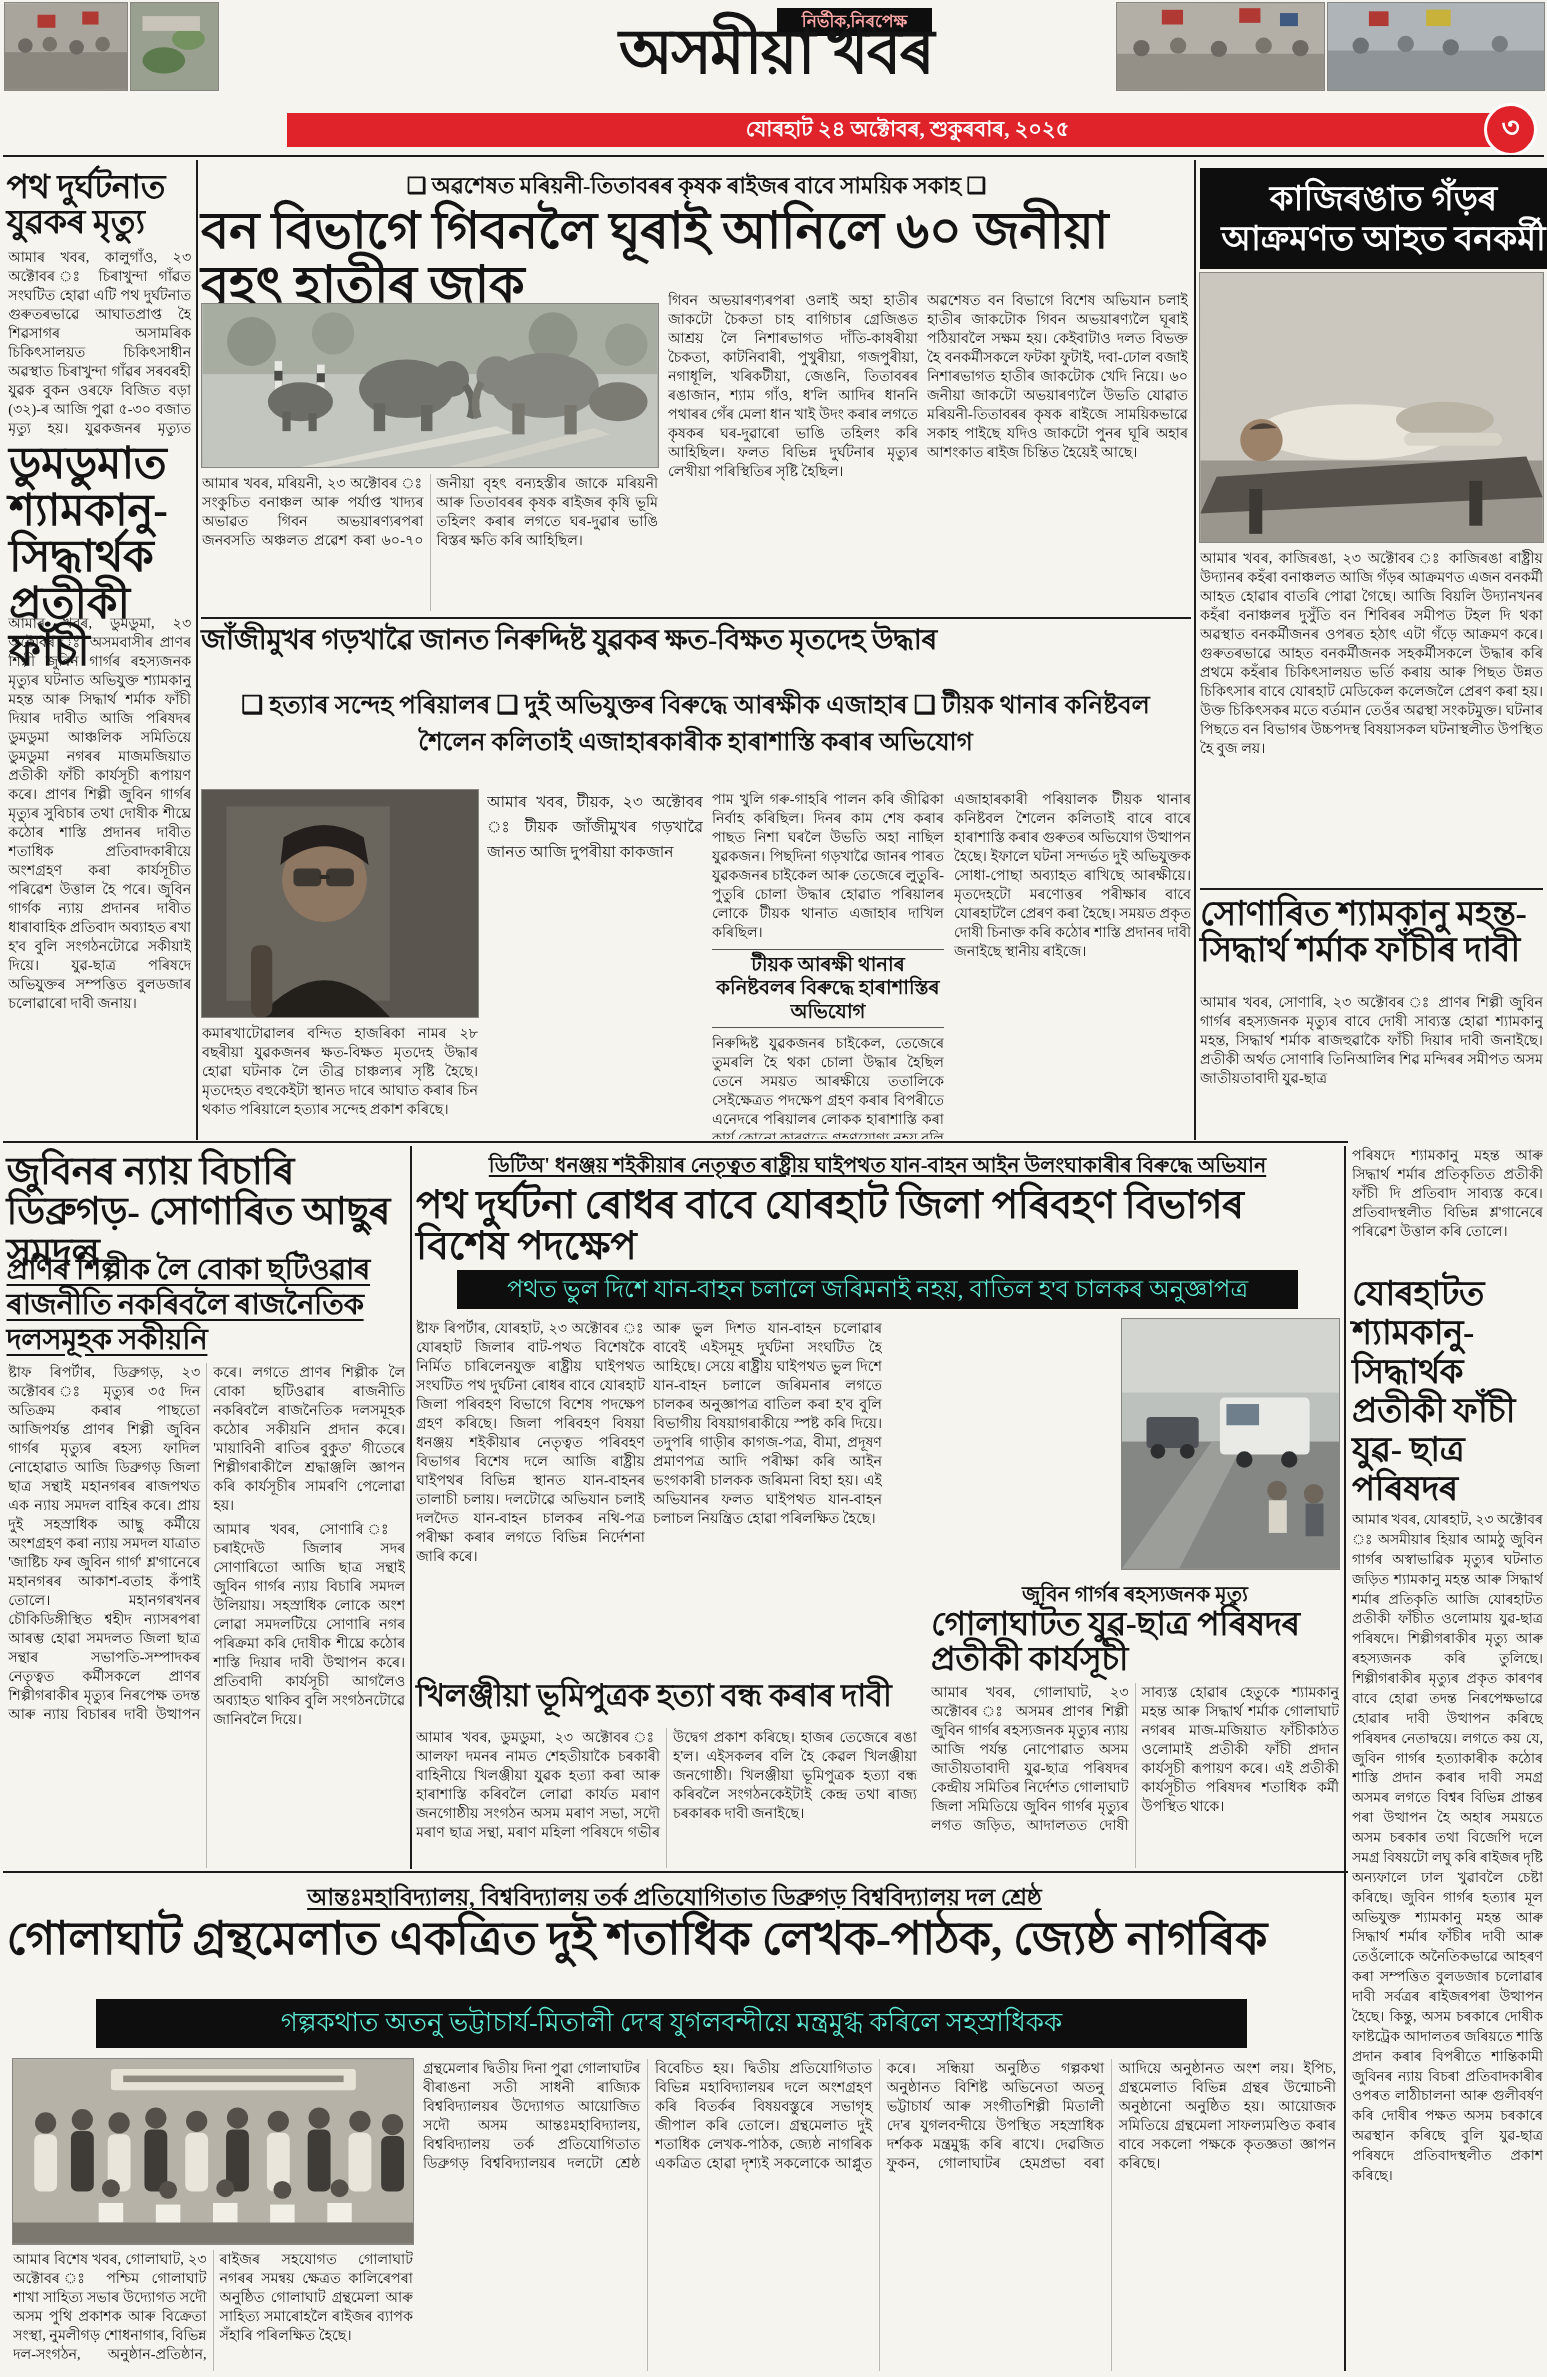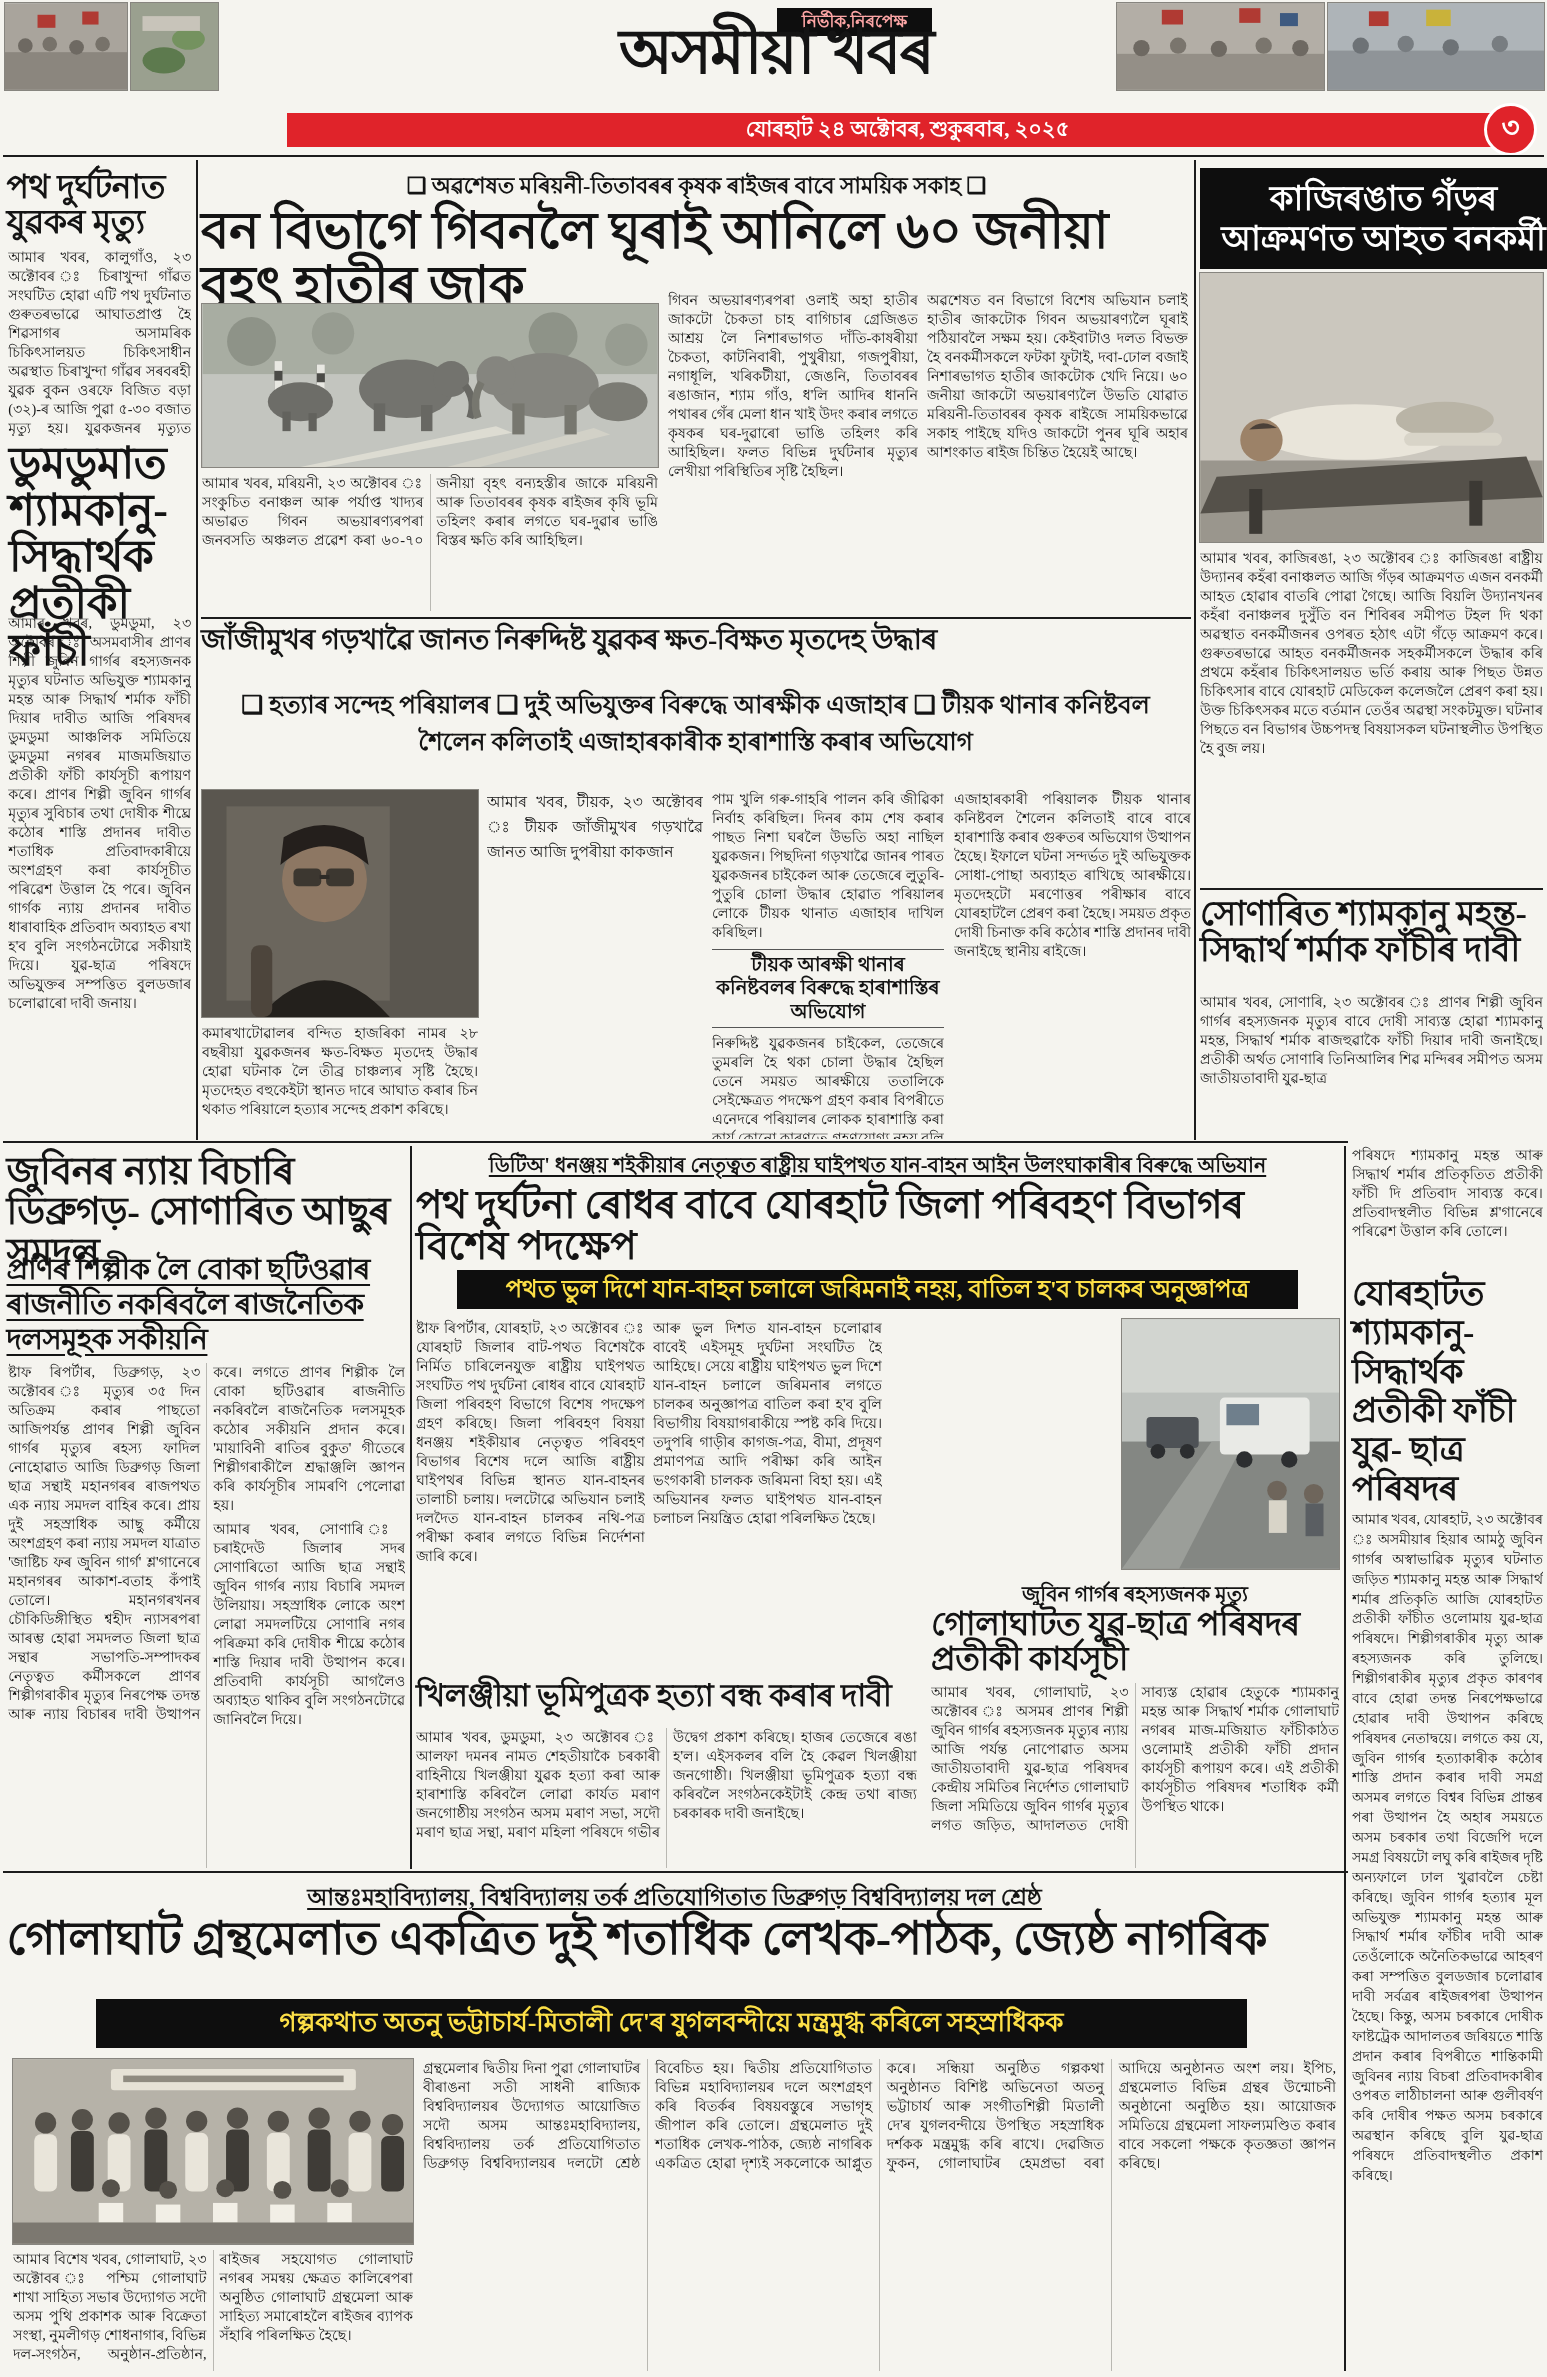--- a/index.html
+++ b/index.html
@@ -7,21 +7,21 @@
          font-family:"Liberation Serif",serif;color:#141414;overflow:hidden;}
   .abs{position:absolute;}
   .photo{outline:0.8px solid #87857f;background:linear-gradient(135deg,#c8c8c3,#9b9b96 55%,#b3b3ae);}
   .photo svg{display:block;width:100%;height:100%;}
   .hl{font-weight:bold;text-align:left;line-height:1.06;letter-spacing:-0.4px;}
   .body{font-size:14.3px;line-height:1.33;text-align:justify;overflow:hidden;}
   .cols2{column-count:2;column-gap:13px;column-rule:0.8px solid #b9b8b2;}
   .cols4{column-count:4;column-gap:14.7px;column-rule:0.8px solid #b9b8b2;}
   .kick{font-weight:bold;text-align:center;overflow:hidden;}
   .kick.u{text-decoration:underline;text-underline-offset:3.3px;}
-  .bar{background:#0e0e0e;color:#fde047;font-weight:bold;text-align:center;
+  .bar{background:#0e0e0e;color:#5eead4;font-weight:normal;text-align:center;
        display:flex;align-items:center;justify-content:center;overflow:hidden;}
   .ruleh{background:#1c1c1c;}
   .rulev{background:#1c1c1c;}
   .titlebox{background:#0e0e0e;color:#fff;font-weight:bold;text-align:center;
             display:flex;align-items:center;justify-content:center;line-height:1.15;padding-left:12px;}
   .redbar{background:#e0232a;color:#fff;font-weight:bold;display:flex;
           align-items:center;justify-content:center;}
   .pgnum{background:#e0232a;color:#fff;border:3.3px solid #fff;border-radius:50%;
          display:flex;align-items:center;justify-content:center;font-weight:bold;}
   .tag{background:#0e0e0e;color:#fca5a5;font-weight:bold;display:flex;

